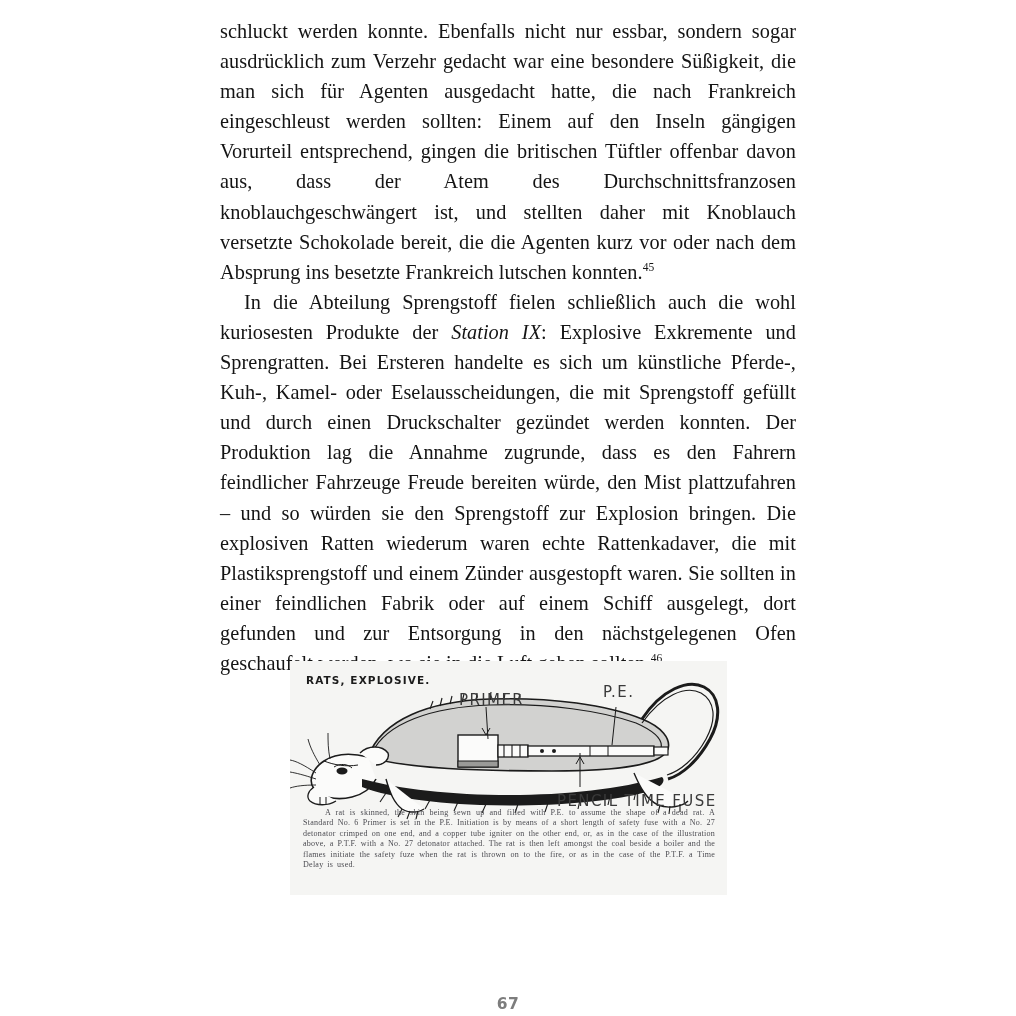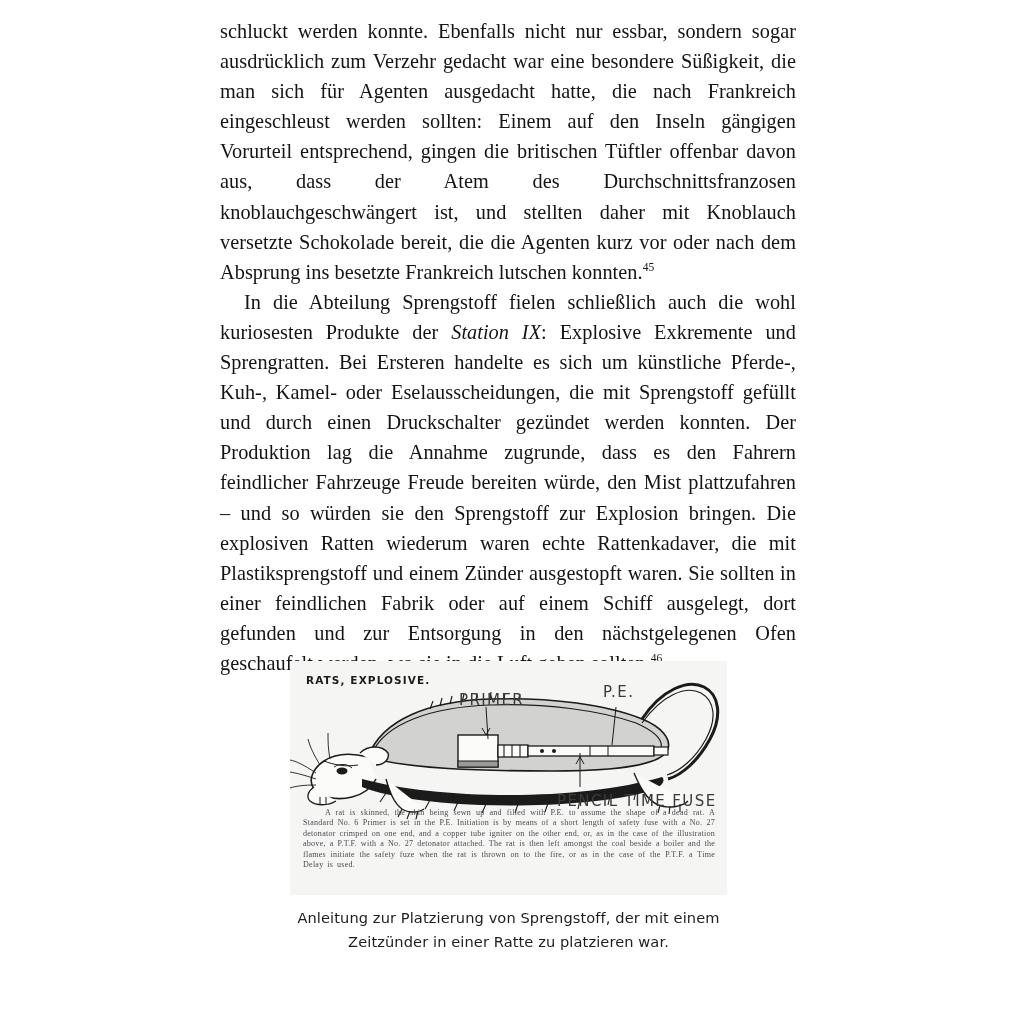--- a/index.html
+++ b/index.html
@@ -257,17 +257,17 @@
       <div class="fig-title">RATS, EXPLOSIVE.</div>
       <div class="fig-lbl" id="lbl-primer">PRIMER</div>
       <div class="fig-lbl" id="lbl-pe">P.E.</div>
       <div class="fig-lbl" id="lbl-ptf">PENCIL TIME FUSE</div>
 
       <div class="fig-caption-small">
         <span class="lead">A rat is skinned, the skin being sewn up and filled with P.E. to assume the shape of a dead rat. A Standard No. 6 Primer is set in the P.E. Initiation is by means of a short length of safety fuse with a No. 27 detonator crimped on one end, and a copper tube igniter on the other end, or, as in the case of the illustration above, a P.T.F. with a No. 27 detonator attached. The rat is then left amongst the coal beside a boiler and the flames initiate the safety fuze when the rat is thrown on to the fire, or as in the case of the P.T.F. a Time Delay is used.</span>
       </div>
     </div>
 
-    <div class="fig-caption-de">Anleitung zur Platzierung von Sprengstoff, der mit einem Zeitzünder in einer Ratte zu platzieren war.</div>
   </div>
 
+  <div class="folio">67</div>
 
 </div>
 
 </body></html>

